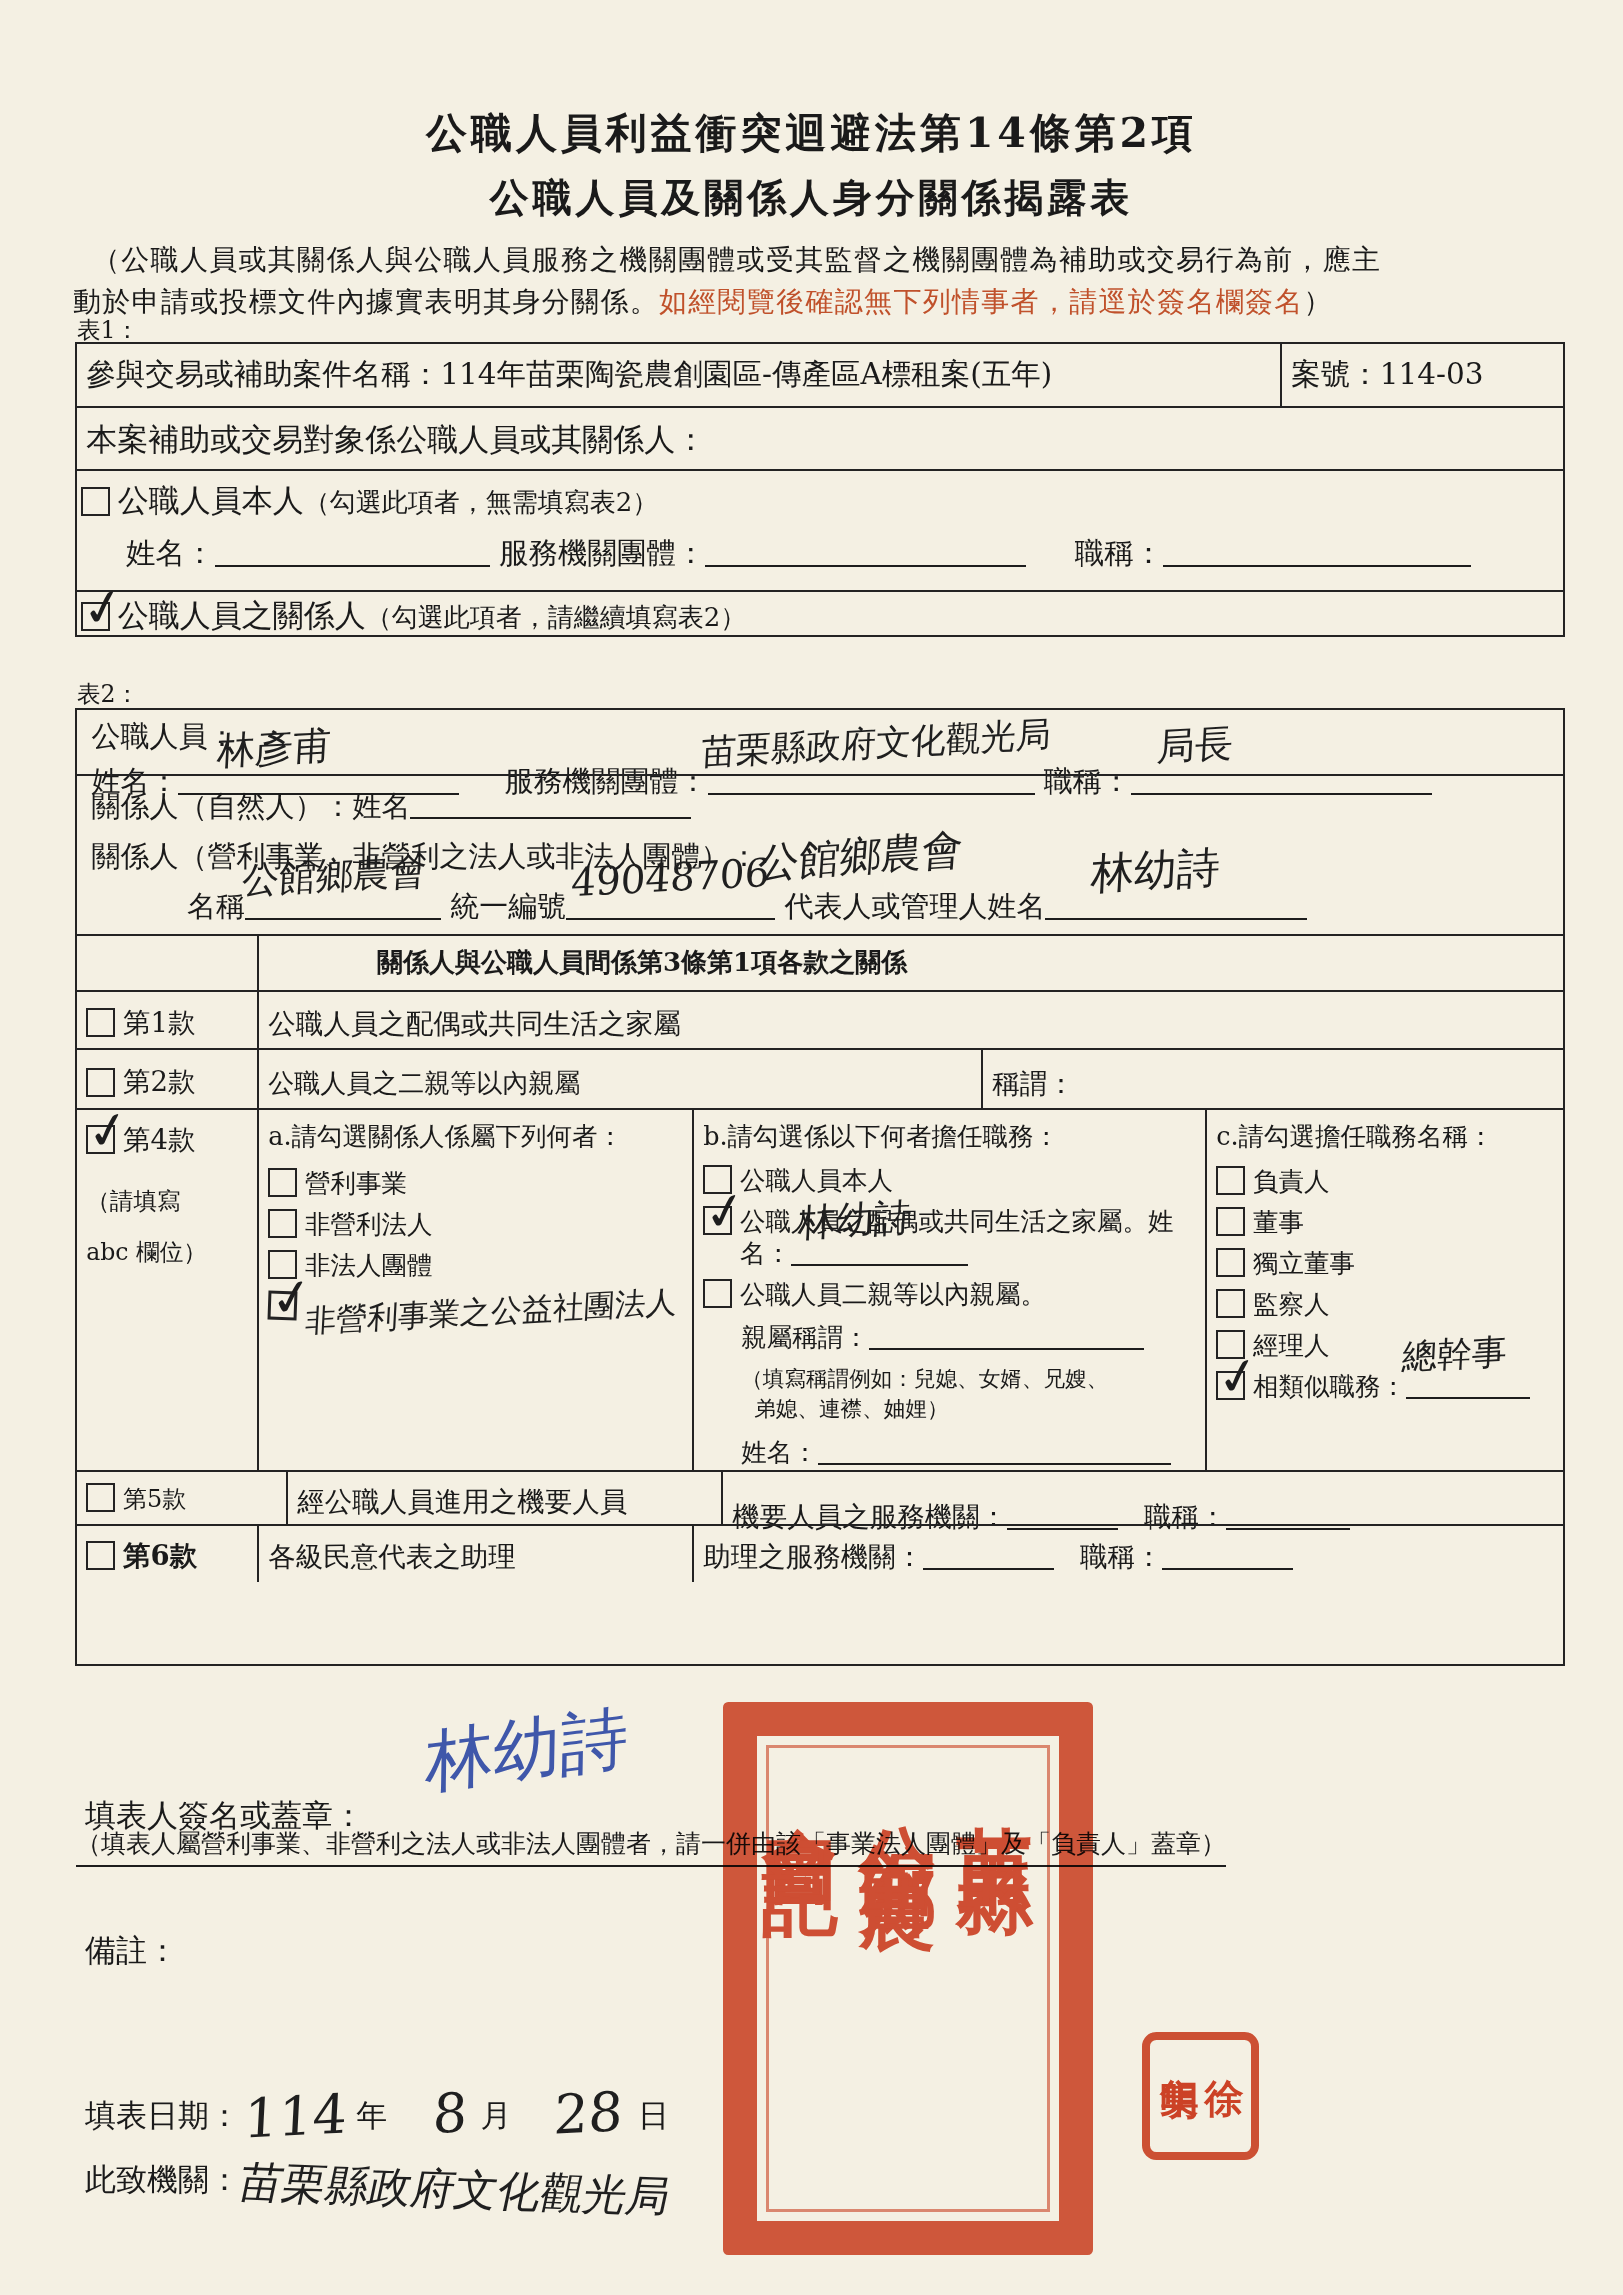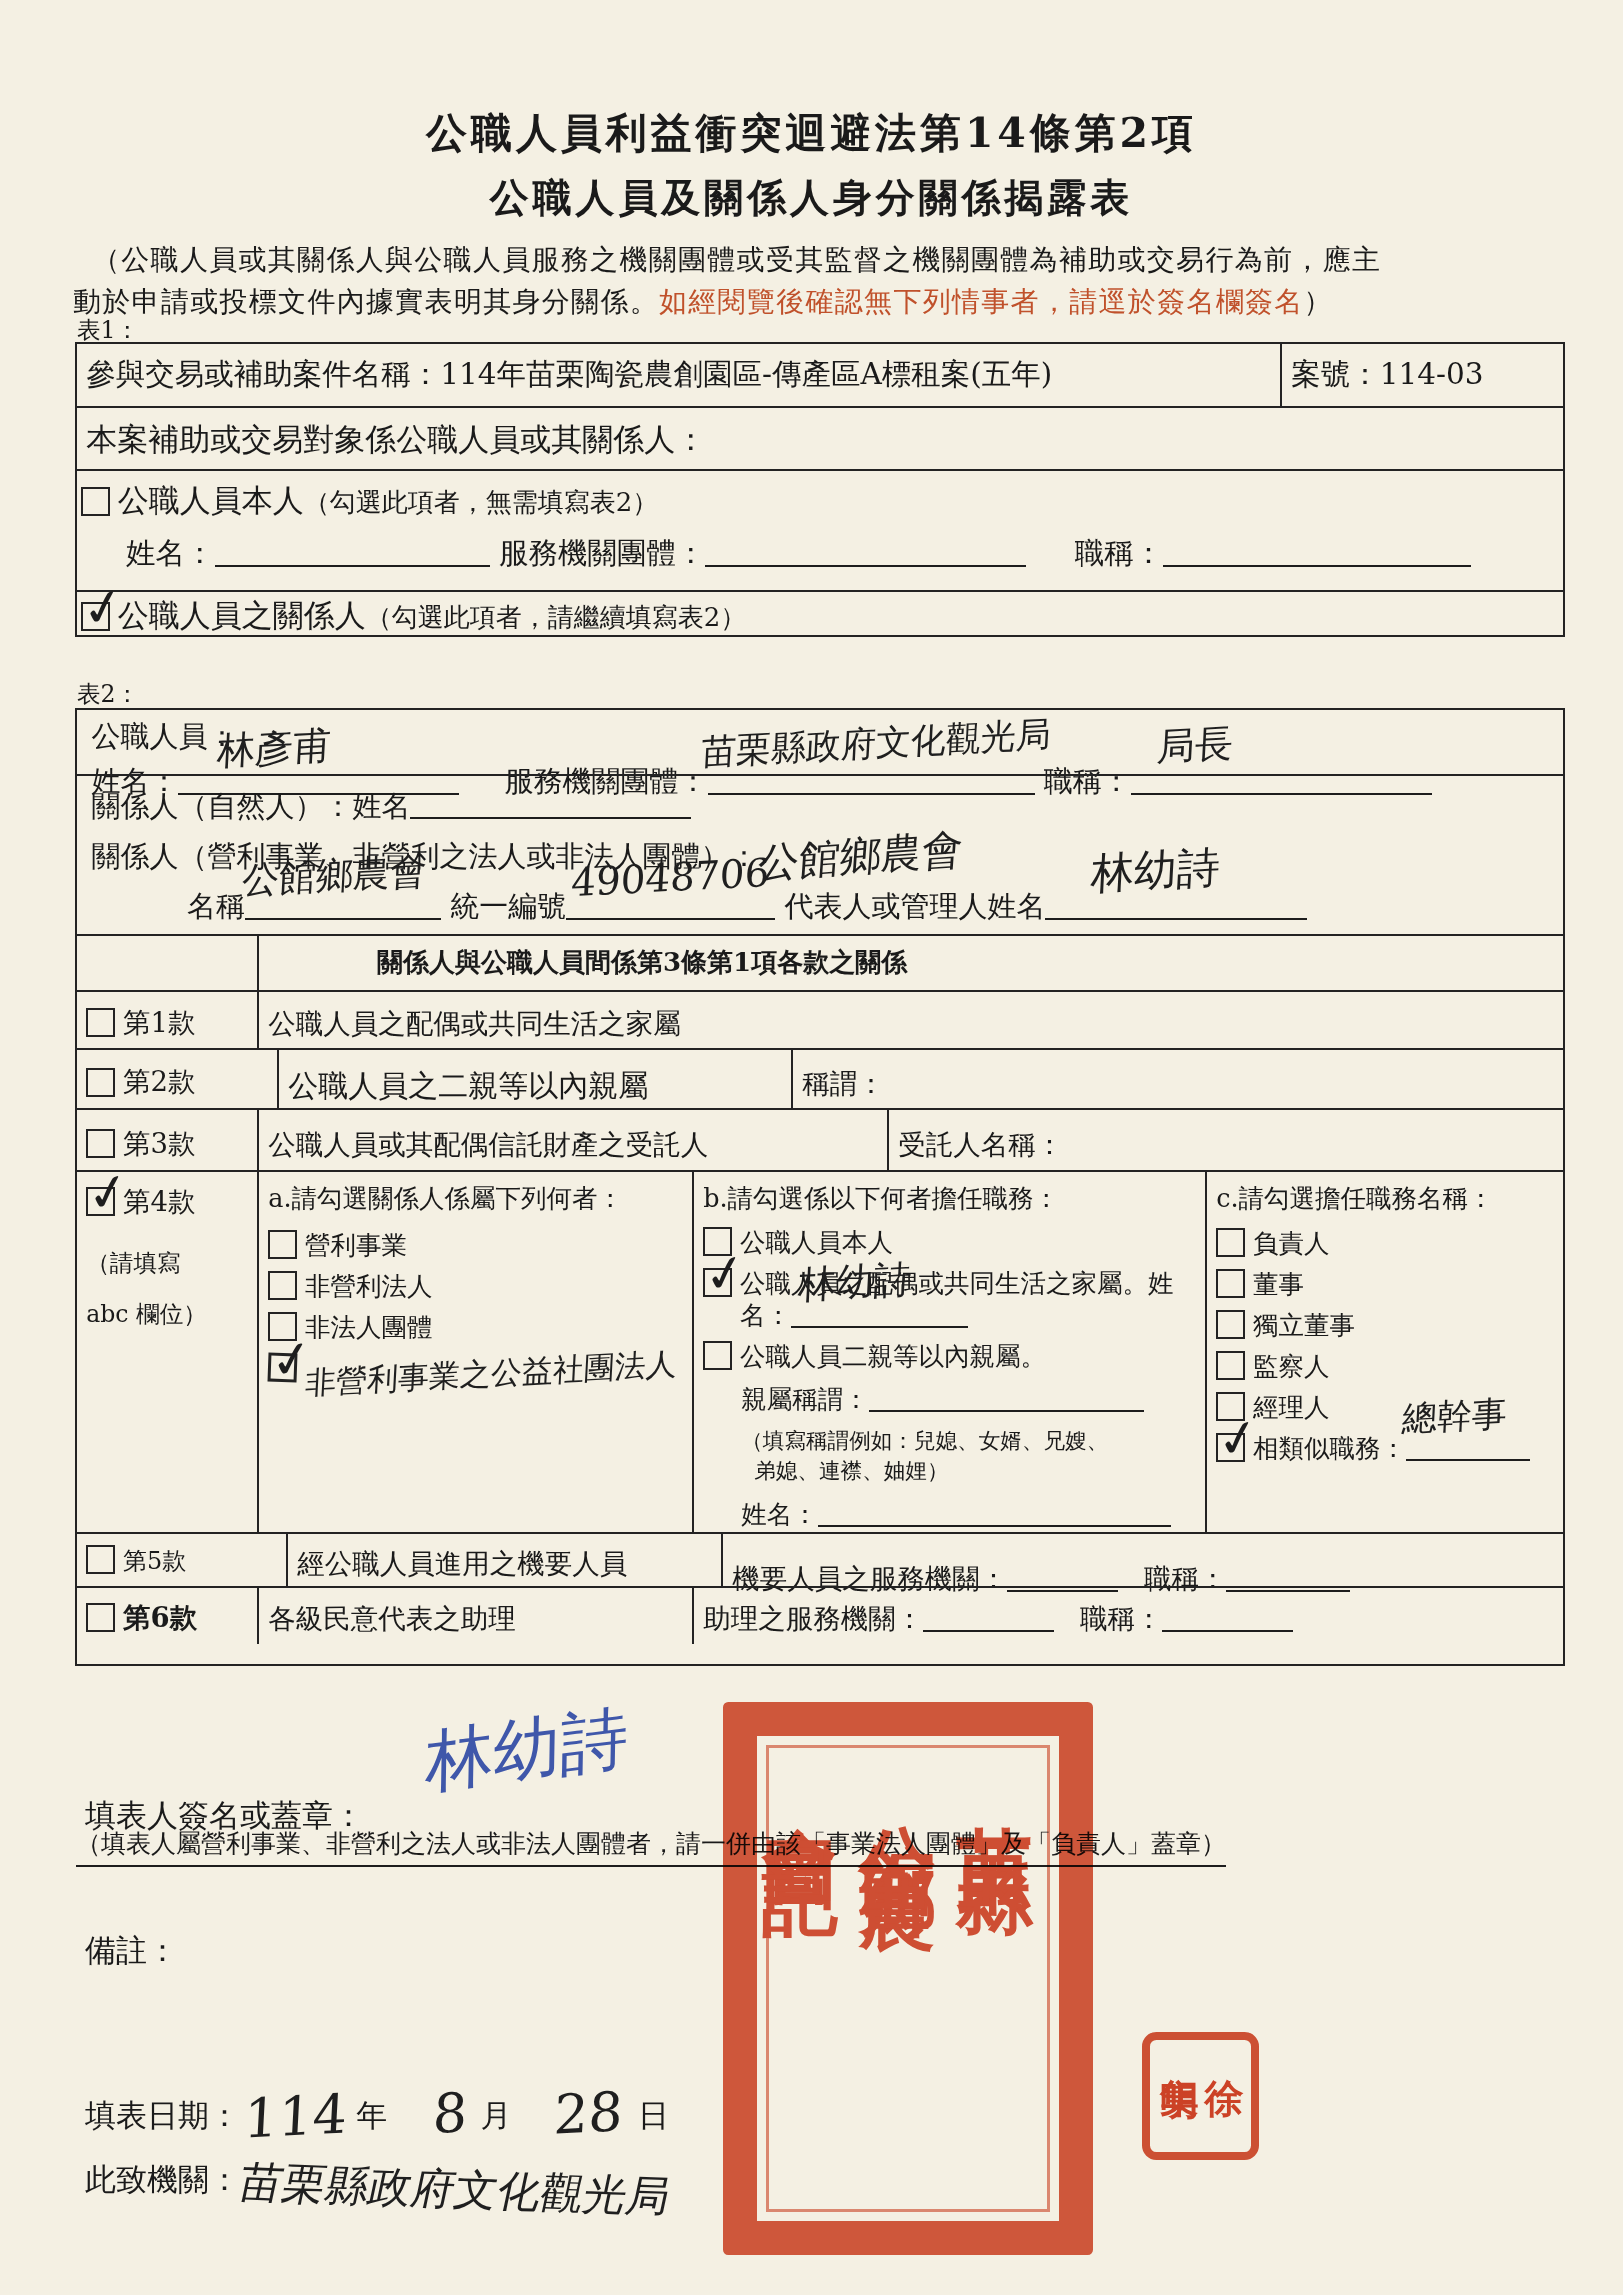--- a/index.html
+++ b/index.html
@@ -121,31 +121,24 @@
       <div class="cell" style="width:180px;font-size:27.5px;padding-top:13px;">
         <span class="cb"></span><span>第1款</span>
       </div>
       <div class="cell bl" style="flex:1;font-size:27.5px;padding-top:14.4px;">公職人員之配偶或共同生活之家屬</div>
     </div>
 
     <div class="trow" style="height:60px;">
       <div class="cell" style="width:180px;font-size:27.5px;padding-top:14.4px;">
         <span class="cb"></span><span>第2款</span>
       </div>
-      <div class="cell bl" style="width:514px;font-size:30px;padding-top:15.7px;margin-left:20px;">公職人員之二親等以內親屬</div>
+      <div class="cell bl" style="width:724px;font-size:26px;padding-top:15.7px;">公職人員之二親等以內親屬</div>
       <div class="cell bl" style="flex:1;font-size:27.5px;padding-top:15.7px;">稱謂：</div>
     </div>
 
-    <div class="trow" style="height:62px;">
-      <div class="cell" style="width:180px;font-size:27.5px;padding-top:15.7px;">
-        <span class="cb"></span><span>第3款</span>
-      </div>
-      <div class="cell bl" style="width:630px;font-size:27.5px;padding-top:17px;">公職人員或其配偶信託財產之受託人</div>
-      <div class="cell bl" style="flex:1;font-size:27.5px;padding-top:17px;">受託人名稱：</div>
-    </div>
 
     <div class="trow" style="height:362px;">
       <div class="cell" style="width:180px;font-size:27.5px;padding-top:11.8px;">
         <div><span class="cb"><span class="tick">✓</span></span><span>第4款</span></div>
         <div style="font-size:23.6px;margin-top:27.5px;">（請填寫</div>
         <div style="font-size:23.6px;margin-top:18.3px;">abc 欄位）</div>
       </div>
 
       <div class="cell bl" style="width:435px;font-size:25.5px;padding-top:9.2px;">
         <div style="margin-bottom:14.4px;line-height:1.35;">a.請勾選關係人係屬下列何者：</div>

